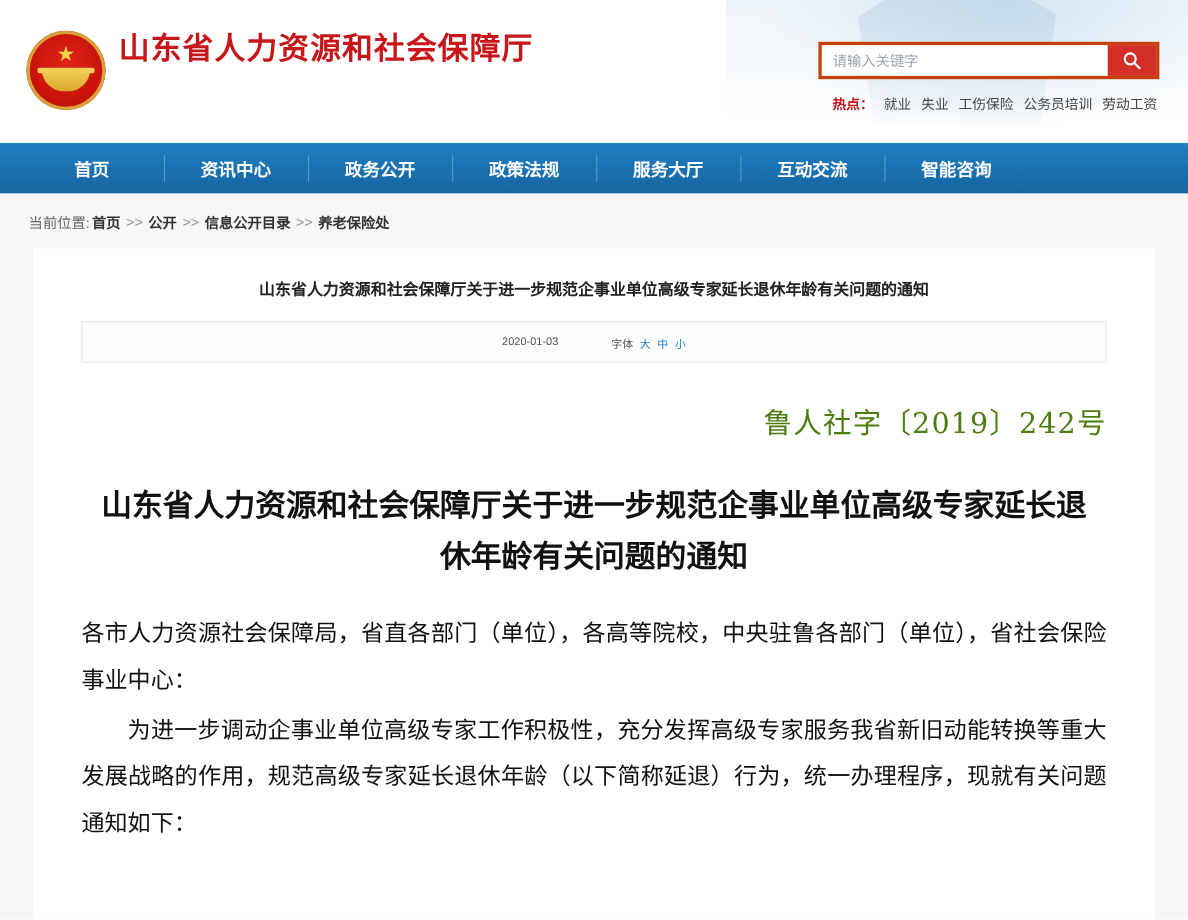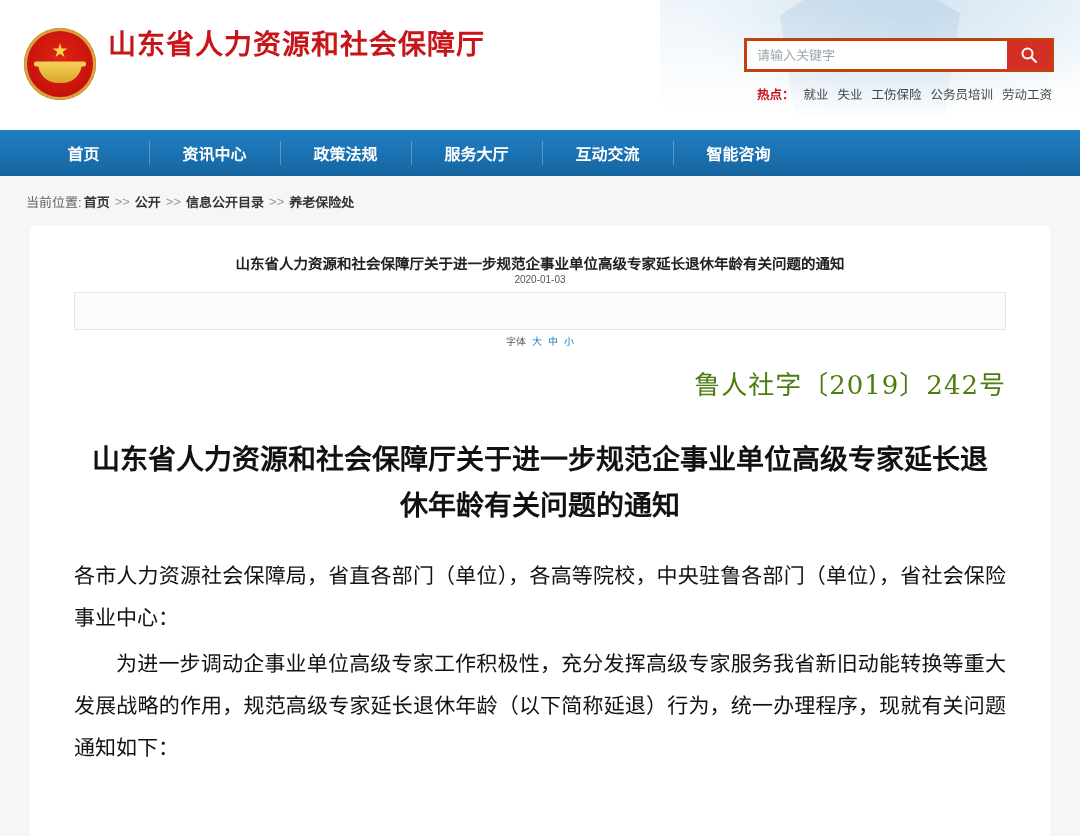--- a/index.html
+++ b/index.html
@@ -207,21 +207,20 @@
     margin-top: 16px;
     height: 38px;
     border: 1px solid #e3e7ea;
     background: #fbfcfc;
     display: flex;
     align-items: center;
     justify-content: center;
     gap: 48px;
     font-size: 10px;
     color: #555;
-    flex-direction: column;
   }
   .meta-bar .font-group { color: #555; }
   .meta-bar .font-group .size {
     color: #1f7fc4;
     margin-left: 6px;
     cursor: pointer;
   }
   .doc-number {
     text-align: right;
     margin-top: 34px;
@@ -279,20 +278,21 @@
   </div>
 
   <div class="hotline">
     <span class="hot-label">热点：</span><a href="#">就业</a><a href="#">失业</a><a href="#">工伤保险</a><a href="#">公务员培训</a><a href="#">劳动工资</a>
   </div>
 </div>
 
 <div class="nav">
   <div class="nav-item">首页</div>
   <div class="nav-item">资讯中心</div>
+  <div class="nav-item">政务公开</div>
   <div class="nav-item">政策法规</div>
   <div class="nav-item">服务大厅</div>
   <div class="nav-item">互动交流</div>
   <div class="nav-item">智能咨询</div>
 </div>
 
 <div class="crumb-bar">
   <span class="crumb-label">当前位置:</span>
   <a class="crumb-link" href="#">首页</a>
   <span class="sep">&gt;&gt;</span>

